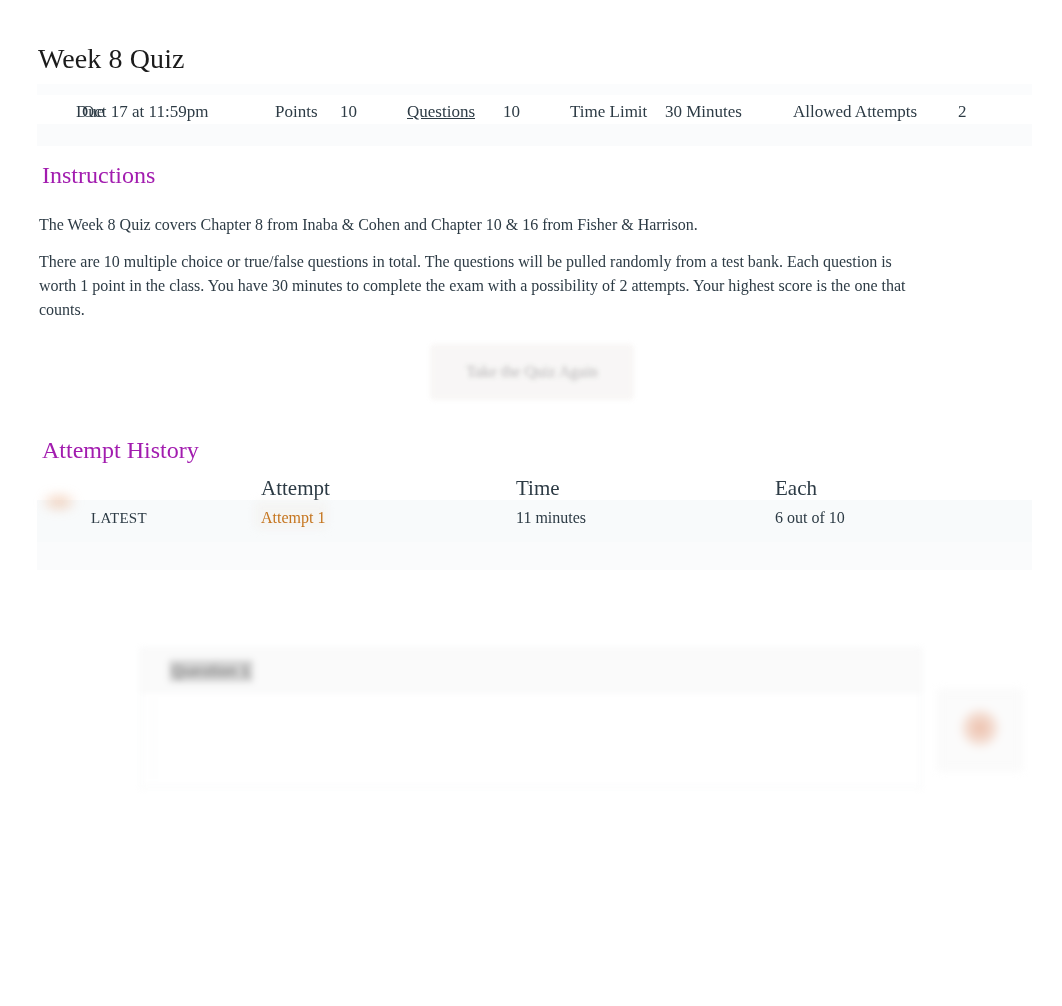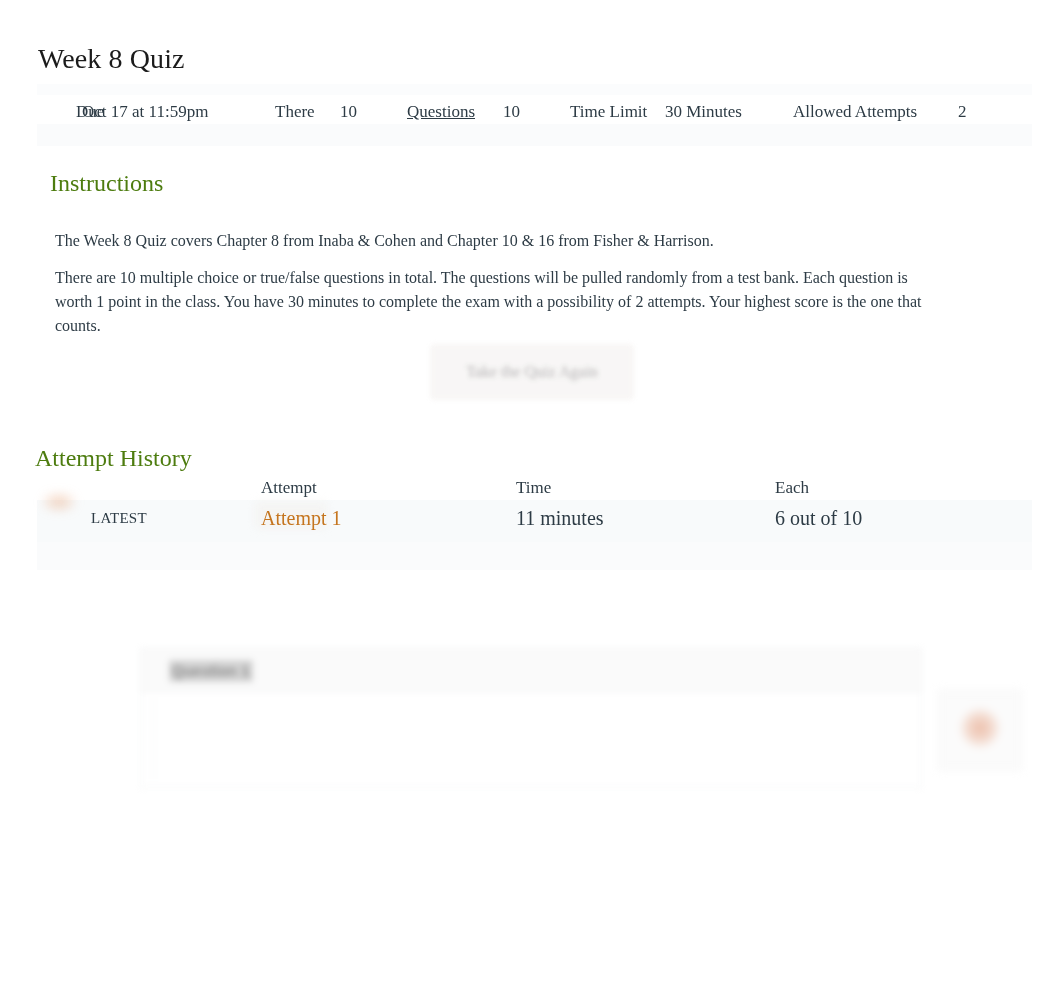--- a/index.html
+++ b/index.html
@@ -77,34 +77,34 @@
   .dv-timelimit{ left: 628px; }
   .dl-attempts { left: 756px; }
   .dv-attempts { left: 921px; }
 
   
   .section-heading {
     position: absolute;
     font-size: 24px;
     line-height: 28px;
     font-weight: normal;
-    color: #4d7c0f;
-    margin: 12px;
+    color: #a21caf;
+    margin: 4px;
   }
   .instructions-heading {
     left: 38px;
     top: 157px;
   }
   .para {
     position: absolute;
     left: 39px;
     font-size: 16px;
     line-height: 24px;
     color: #2d3b45;
-    margin: 16px;
+    margin: 0;
   }
   .para-1 { top: 213px; width: 880px; }
   .para-2 { top: 250px; width: 872px; }
 
   
   .retake-wrap {
     position: absolute;
     left: 430px;
     top: 344px;
     width: 204px;
@@ -125,21 +125,21 @@
     line-height: 56px;
     text-align: center;
     padding: 0;
     cursor: pointer;
     filter: blur(2.4px);
     opacity: 0.92;
   }
 
   
   .attempt-heading {
-    left: 23px;
+    left: 38px;
     top: 432px;
   }
   .attempt-table {
     position: absolute;
     left: 37px;
     top: 472px;
     width: 995px;
     height: 98px;
   }
   .at-head-band {
@@ -155,26 +155,26 @@
     background: #f8fafb;
   }
   .at-foot-band {
     position: absolute;
     left: 0; top: 70px;
     width: 995px; height: 28px;
     background: #fafbfc;
   }
   .at-cell {
     position: absolute;
-    font-size: 20px;
+    font-size: 16px;
     line-height: 20px;
     color: #2d3b45;
     white-space: nowrap;
   }
-  .at-th { top: 6px; font-size: 17px; }
+  .at-th { top: 6px; font-size: 21px; }
   .at-td { top: 36px; }
   .col-kept    { left: 8px; }
   .col-attempt { left: 224px; }
   .col-time    { left: 479px; }
   .col-score   { left: 738px; }
 
   .latest-label {
     font-size: 15px;
     letter-spacing: 0.3px;
     color: #2d3b45;
@@ -282,21 +282,21 @@
 
 <div class="page">
 
   <h1 class="quiz-title">Week 8 Quiz</h1>
 
   <div class="detail-band">
     <div class="detail-row">
       <span class="detail-cell dl-due">Due</span>
       <span class="detail-cell dv-due">Oct 17 at 11:59pm</span>
 
-      <span class="detail-cell dl-points">There</span>
+      <span class="detail-cell dl-points">Points</span>
       <span class="detail-cell dv-points">10</span>
 
       <span class="detail-cell dl-questions">Questions</span>
       <span class="detail-cell dv-questions">10</span>
 
       <span class="detail-cell dl-timelimit">Time Limit</span>
       <span class="detail-cell dv-timelimit">30 Minutes</span>
 
       <span class="detail-cell dl-attempts">Allowed Attempts</span>
       <span class="detail-cell dv-attempts">2</span>

